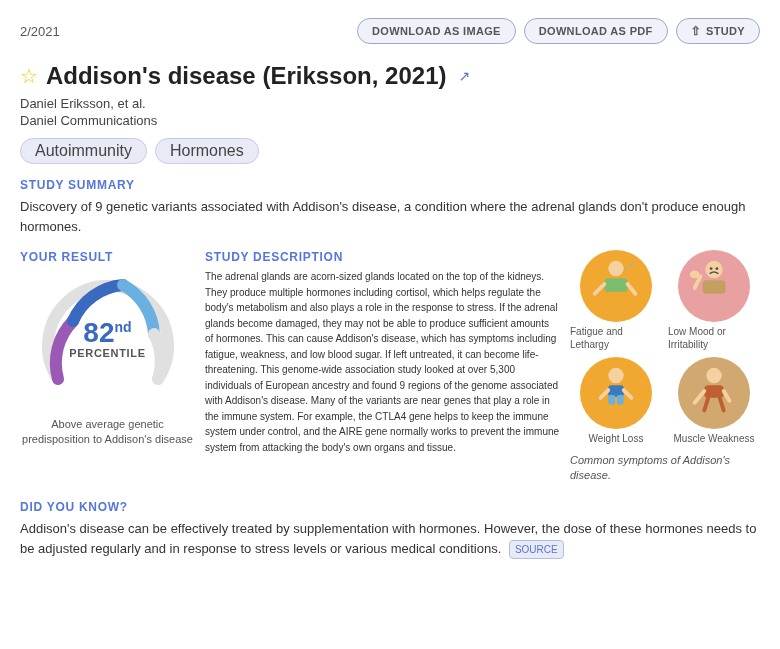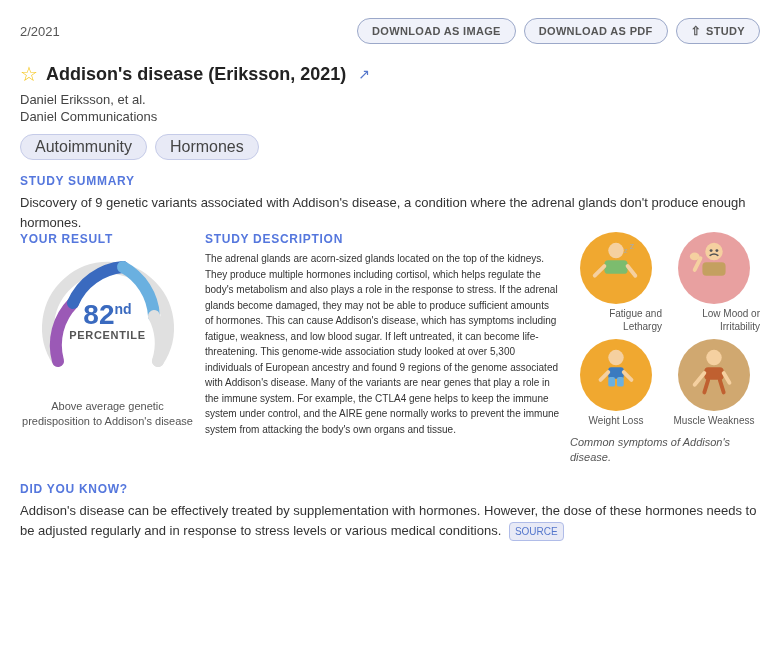--- a/index.html
+++ b/index.html
@@ -44,21 +44,21 @@
       display: flex;
       align-items: center;
       gap: 8px;
       margin-bottom: 6px;
     }
     .star-icon {
       color: #f5c518;
       font-size: 20px;
     }
     .paper-title {
-      font-size: 18px;
+      font-size: 24px;
       font-weight: bold;
       color: #222;
     }
     .ext-link-icon {
       color: #5577cc;
       font-size: 14px;
       margin-left: 4px;
     }
     .author-line {
       font-size: 13px;
@@ -88,20 +88,21 @@
       font-size: 12px;
       font-weight: bold;
       color: #5577dd;
       letter-spacing: 0.06em;
       text-transform: uppercase;
       margin-bottom: 5px;
     }
     .study-summary-text {
       font-size: 13px;
       color: #333;
+      margin-bottom: 14px;
       line-height: 1.5;
     }
     .content-row {
       display: flex;
       gap: 0;
     }
     
     .your-result-col {
       width: 185px;
       min-width: 185px;
@@ -189,21 +190,21 @@
       overflow: hidden;
       position: relative;
     }
     .symptom-circle svg {
       width: 58px;
       height: 58px;
     }
     .symptom-label {
       font-size: 10px;
       color: #555;
-      text-align: right;
+      text-align: left;
       line-height: 1.3;
     }
     .symptoms-caption {
       font-size: 11px;
       color: #555;
       font-style: italic;
       text-align: left;
       line-height: 1.4;
       margin-top: 4px;
     }

